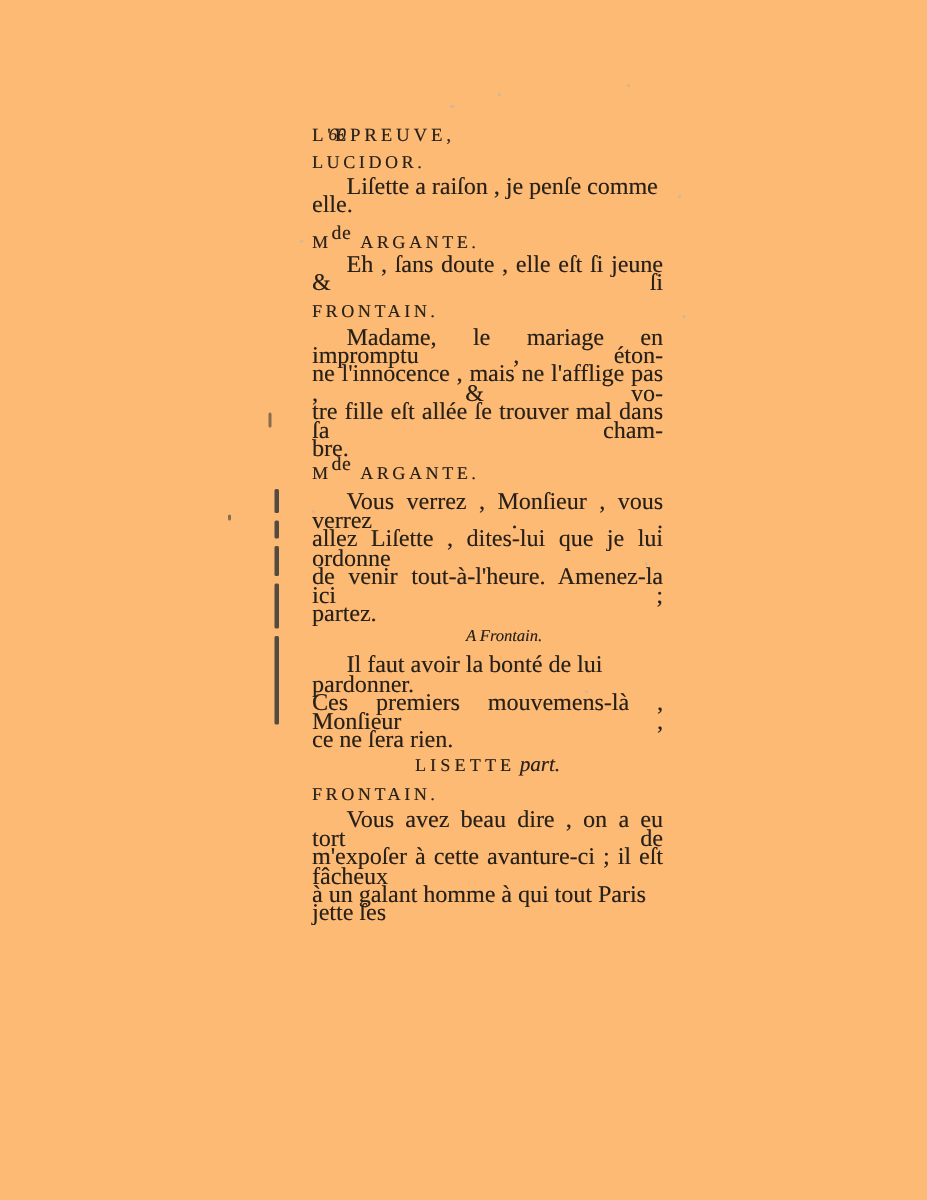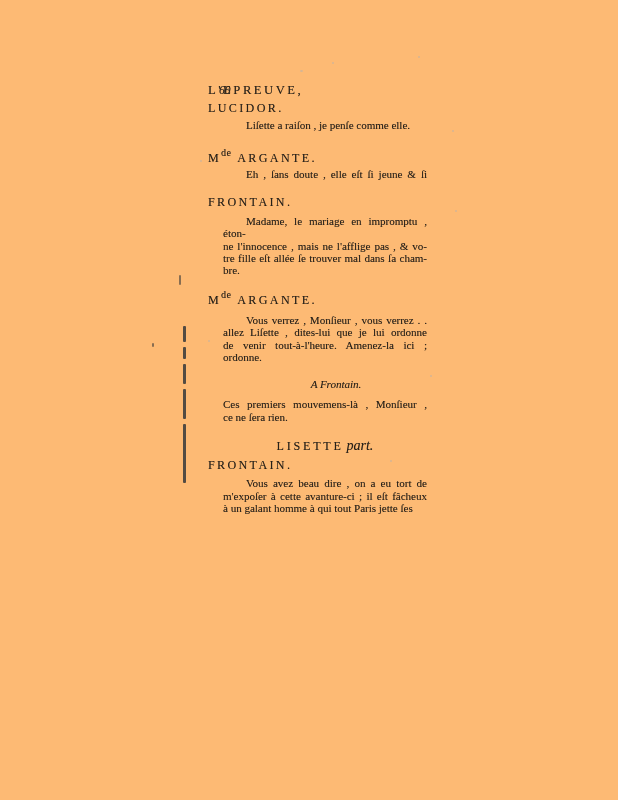--- a/index.html
+++ b/index.html
@@ -24,24 +24,24 @@
   .rtitle{
     display:block;text-align:left;
     font-size:12.5px;line-height:13px;letter-spacing:2.6px;
   }
   
   .sp-head{
     font-size:12px;line-height:13px;letter-spacing:2.4px;
     white-space:nowrap;
   }
   .sp-head sup{
-    font-size:10px;letter-spacing:0.5px;vertical-align:6px;margin-right:1px;
+    font-size:13px;letter-spacing:0.5px;vertical-align:6px;margin-right:1px;
   }
   
-  .speech{margin:15px;font-size:11px;line-height:12.4px;}
+  .speech{margin:0;font-size:16px;line-height:12.4px;}
   .bline{text-align:left;}
   .jl{text-align:justify;text-align-last:justify;}
   .ind{text-indent:23px;}
   
   .stage{
     font-style:italic;font-size:11px;line-height:12px;
     text-align:center;padding-left:22px;
   }
   .exit{text-align:center;line-height:13px;white-space:nowrap;}
   .exit-name{font-size:12px;letter-spacing:2.8px;}
@@ -112,26 +112,27 @@
       <span class="jl" style="display:block">tre fille eſt allée ſe trouver mal dans ſa cham-</span>
       <span class="bline" style="display:block">bre.</span>
     </p>
 
     <div class="sp-head mtn4"><span>M</span><sup>de</sup> <span>ARGANTE.</span></div>
 
     <p class="speech mt7">
       <span class="jl ind" style="display:block">Vous verrez , Monſieur , vous verrez . .</span>
       <span class="jl" style="display:block">allez Liſette , dites-lui que je lui ordonne</span>
       <span class="jl" style="display:block">de venir tout-à-l'heure. Amenez-la ici ;</span>
-      <span class="bline" style="display:block">ordonne.</span>
+      <span class="bline" style="display:block">partez.</span>
     </p>
 
     <div class="stage mt2">A Frontain.</div>
 
     <p class="speech mt8">
+      <span class="bline ind" style="display:block">Il faut avoir la bonté de lui pardonner.</span>
       <span class="jl" style="display:block">Ces premiers mouvemens-là , Monſieur ,</span>
       <span class="bline" style="display:block">ce ne ſera rien.</span>
     </p>
 
     <div class="exit mt3"><span class="exit-name">LISETTE</span><span class="exit-dir">part.</span></div>
 
     <div class="sp-head mt6">FRONTAIN.</div>
 
     <p class="speech mt5">
       <span class="jl ind" style="display:block">Vous avez beau dire , on a eu tort de</span>

